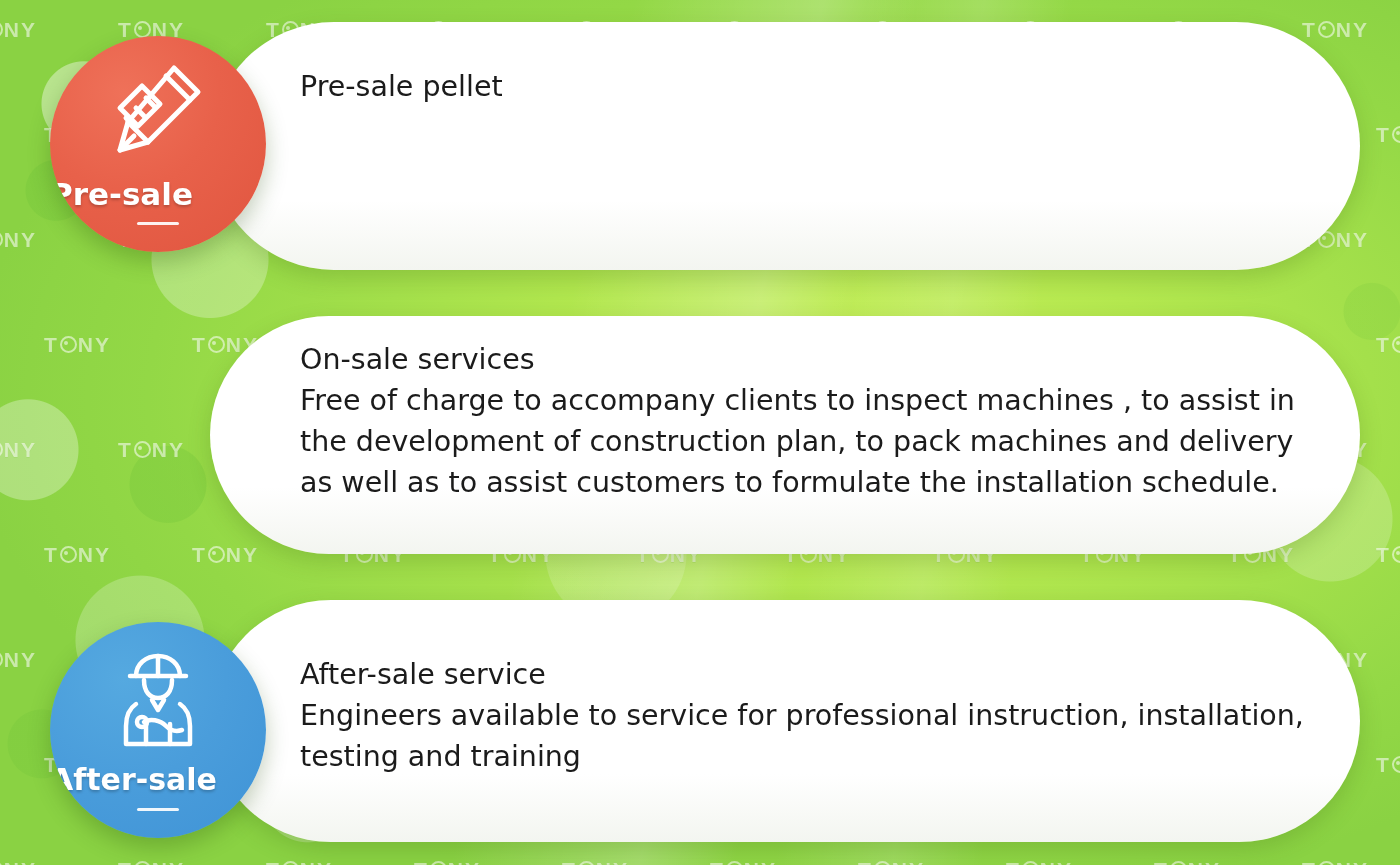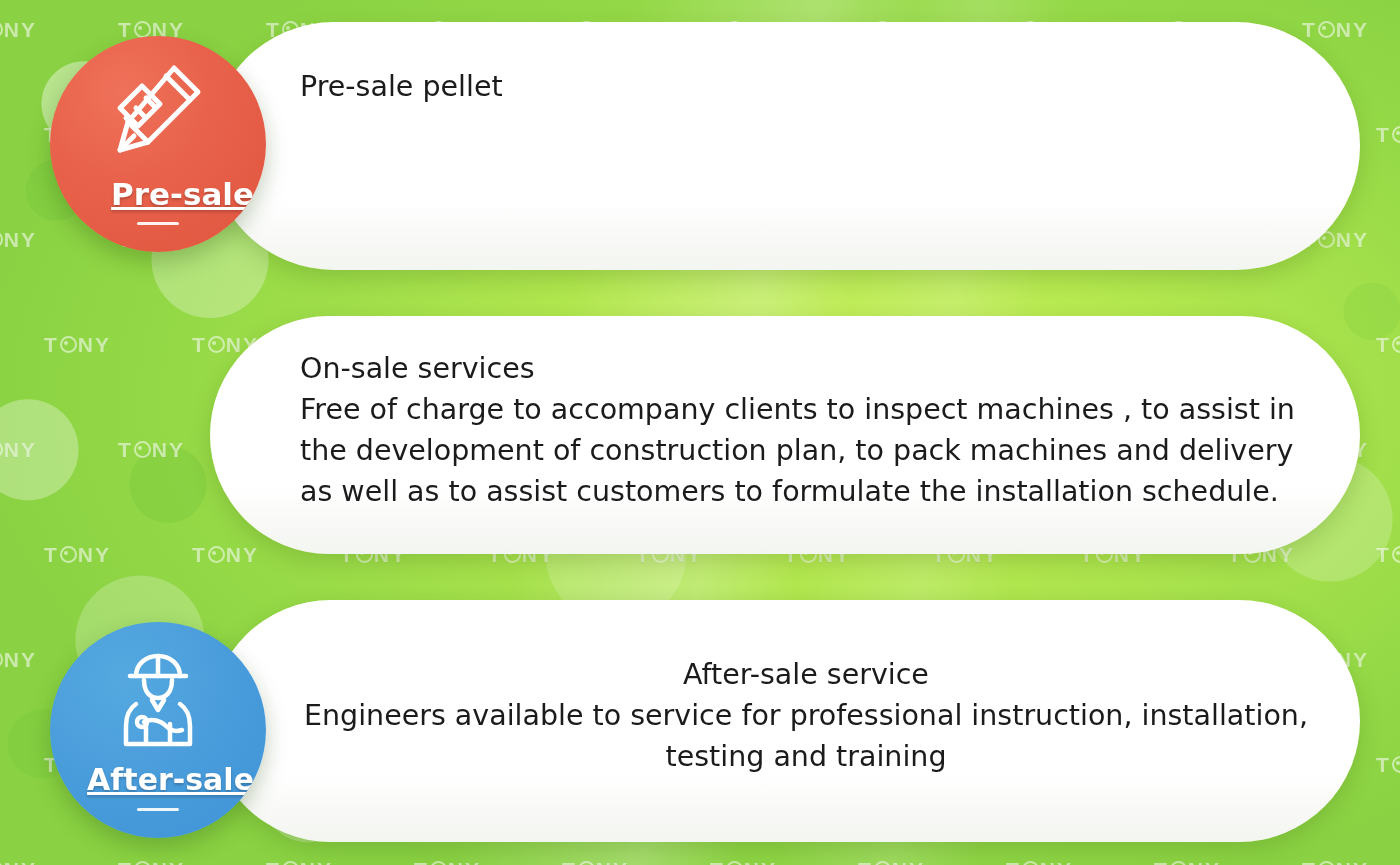--- a/index.html
+++ b/index.html
@@ -123,22 +123,22 @@
   .card-text {
     position: absolute;
     left: 90px;
     right: 48px;
     color: #1b1b1b;
     font-size: 28.5px;
     line-height: 41px;
     font-family: "DejaVu Sans", sans-serif;
   }
   .card-1 .card-text { top: 44px; }
-  .card-2 .card-text { top: 32px; }
-  .card-3 .card-text { top: 54px; text-align: center; }
+  .card-2 .card-text { top: 23px; }
+  .card-3 .card-text { top: 54px; }
   .card-title {
     display: block;
   }
   .card-body {
     display: block;
   }
 
   
   .badge {
     position: absolute;
@@ -167,29 +167,28 @@
     position: absolute;
     left: 0;
     right: 0;
     top: 26px;
     display: flex;
     justify-content: center;
   }
   .badge-label {
     position: absolute;
     left: 0;
-    right: 12px;
+    right: 0;
     top: 140px;
-    text-align: right;
+    text-align: left;
     color: #ffffff;
     font-size: 31px;
     font-weight: 700;
     font-family: "DejaVu Sans", sans-serif;
     text-shadow: 0 2px 3px rgba(0,0,0,0.22);
-    text-decoration: underline;
   }
   .badge-3 .badge-label { font-size: 30px; }
   .badge-rule {
     position: absolute;
     left: 50%;
     transform: translateX(-50%);
     top: 186px;
     width: 42px;
     height: 3px;
     background: rgba(255,255,255,0.92);

